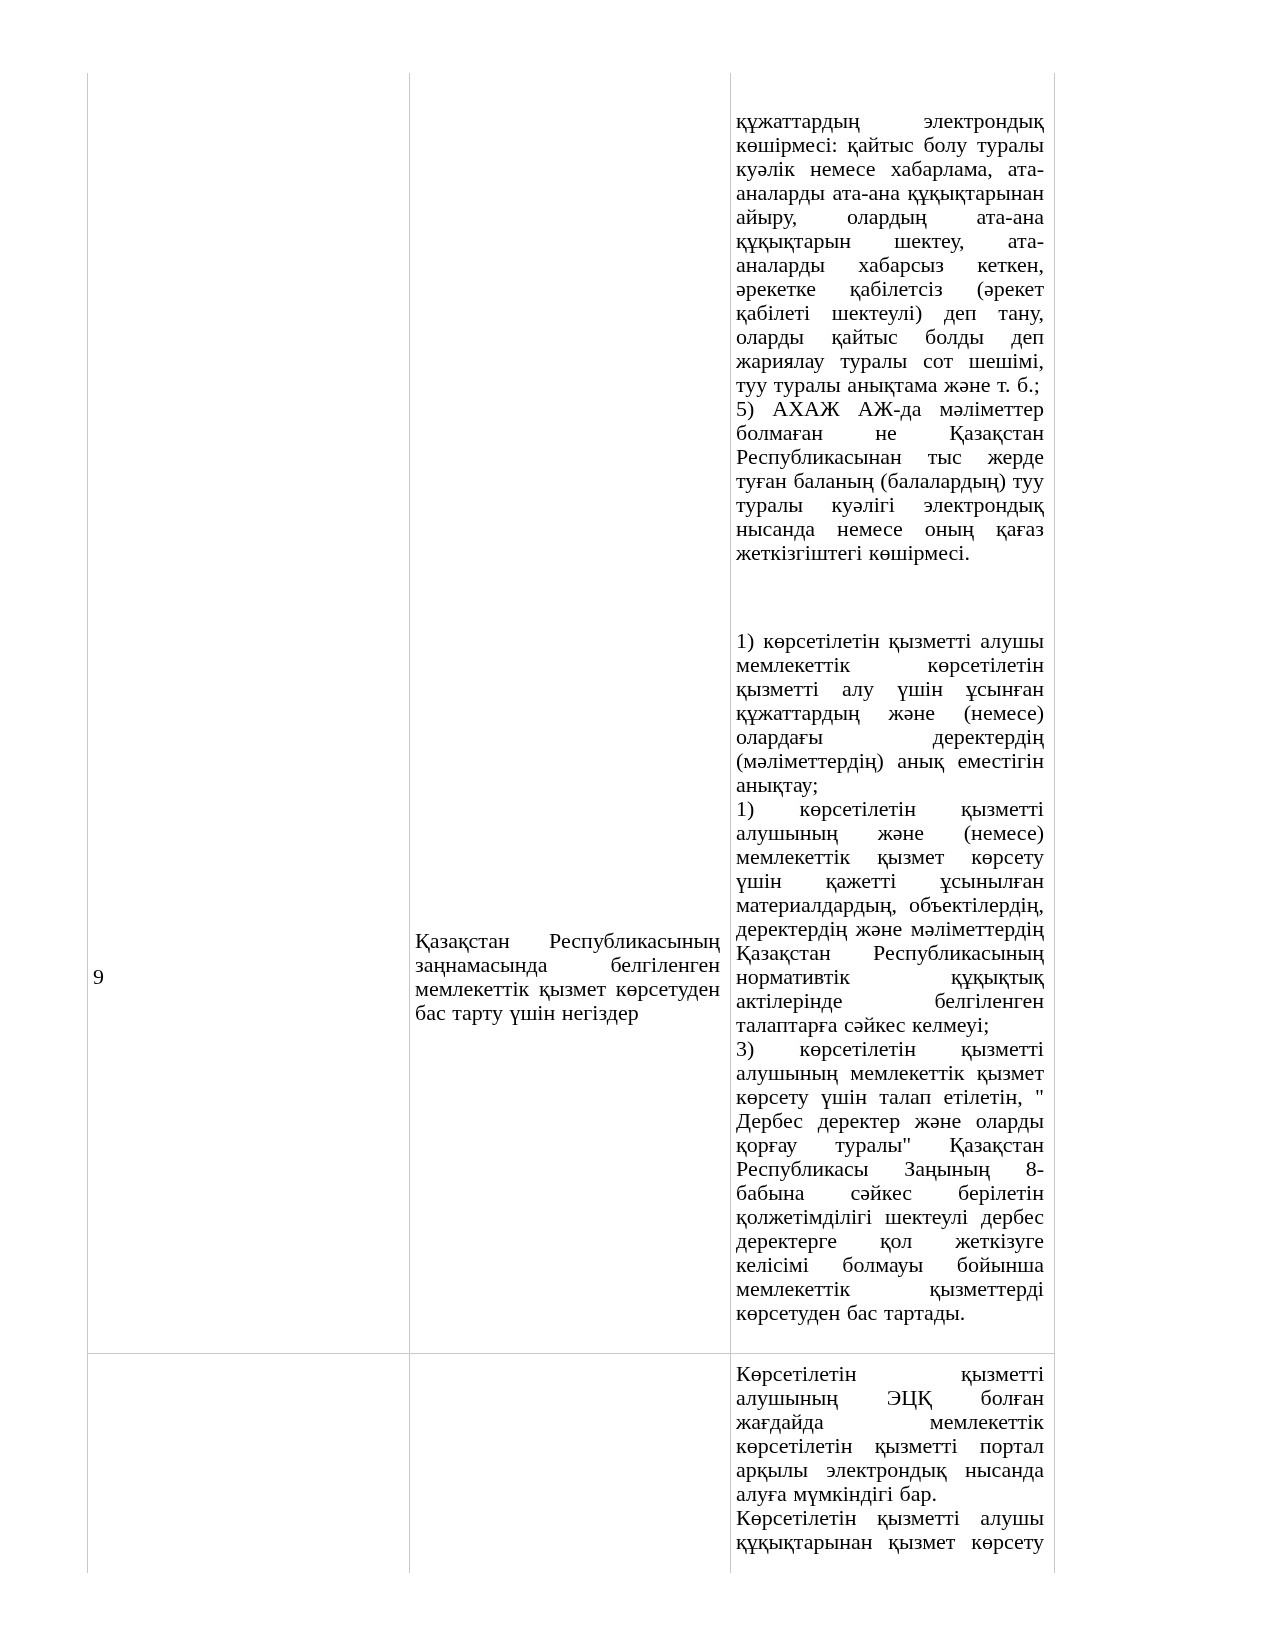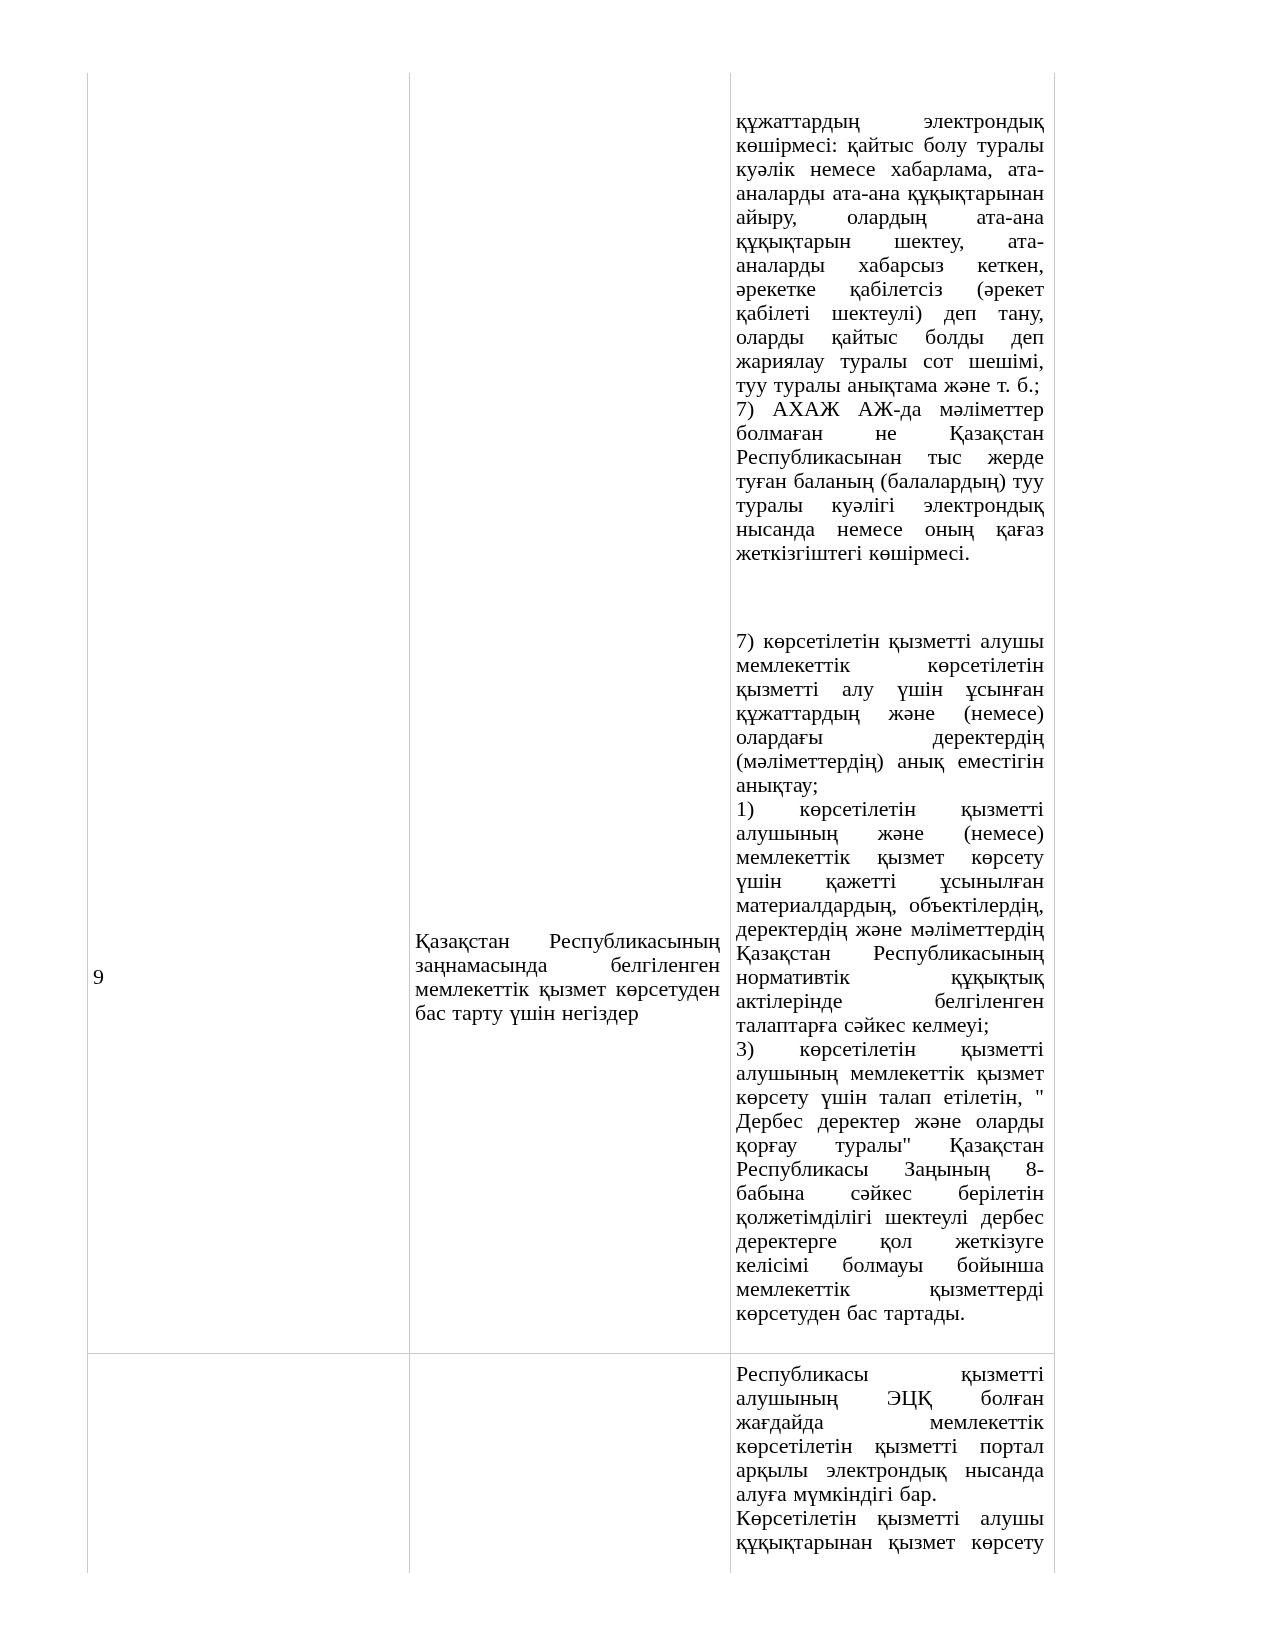--- a/index.html
+++ b/index.html
@@ -69,42 +69,42 @@
   <tbody>
     <tr class="row-first">
       <td class="num-cell">
         <p></p>
       </td>
       <td>
         <p></p>
       </td>
       <td>
         <p>құжаттардың электрондық көшірмесі: қайтыс болу туралы куәлік немесе хабарлама, ата-аналарды ата-ана құқықтарынан айыру, олардың ата-ана құқықтарын шектеу, ата-аналарды хабарсыз кеткен, әрекетке қабілетсіз (әрекет қабілеті шектеулі) деп тану, оларды қайтыс болды деп жариялау туралы сот шешімі, туу туралы анықтама және т. б.;</p>
-        <p>7) АХАЖ АЖ-да мәліметтер болмаған не Қазақстан Республикасынан тыс жерде туған баланың (балалардың) туу туралы куәлігі электрондық нысанда немесе оның қағаз жеткізгіштегі көшірмесі.</p>
+        <p>5) АХАЖ АЖ-да мәліметтер болмаған не Қазақстан Республикасынан тыс жерде туған баланың (балалардың) туу туралы куәлігі электрондық нысанда немесе оның қағаз жеткізгіштегі көшірмесі.</p>
       </td>
     </tr>
     <tr class="row-mid">
       <td class="num-cell">
         <p>9</p>
       </td>
       <td>
         <p>Қазақстан Республикасының заңнамасында белгіленген мемлекеттік қызмет көрсетуден бас тарту үшін негіздер</p>
       </td>
       <td>
-        <p>7) көрсетілетін қызметті алушы мемлекеттік көрсетілетін қызметті алу үшін ұсынған құжаттардың және (немесе) олардағы деректердің (мәліметтердің) анық еместігін анықтау;</p>
+        <p>1) көрсетілетін қызметті алушы мемлекеттік көрсетілетін қызметті алу үшін ұсынған құжаттардың және (немесе) олардағы деректердің (мәліметтердің) анық еместігін анықтау;</p>
         <p>1) көрсетілетін қызметті алушының және (немесе) мемлекеттік қызмет көрсету үшін қажетті ұсынылған материалдардың, объектілердің, деректердің және мәліметтердің Қазақстан Республикасының нормативтік құқықтық актілерінде белгіленген талаптарға сәйкес келмеуі;</p>
         <p>3) көрсетілетін қызметті алушының мемлекеттік қызмет көрсету үшін талап етілетін, " Дербес деректер және оларды қорғау туралы" Қазақстан Республикасы Заңының 8-бабына сәйкес берілетін қолжетімділігі шектеулі дербес деректерге қол жеткізуге келісімі болмауы бойынша мемлекеттік қызметтерді көрсетуден бас тартады.</p>
       </td>
     </tr>
     <tr class="row-cut">
       <td class="num-cell">
         <p></p>
       </td>
       <td>
         <p></p>
       </td>
       <td>
-        <p>Республикасы қызметті алушының ЭЦҚ болған жағдайда мемлекеттік көрсетілетін қызметті портал арқылы электрондық нысанда алуға мүмкіндігі бар.</p>
+        <p>Көрсетілетін қызметті алушының ЭЦҚ болған жағдайда мемлекеттік көрсетілетін қызметті портал арқылы электрондық нысанда алуға мүмкіндігі бар.</p>
         <p class="cut-continues">Көрсетілетін қызметті алушы құқықтарынан қызмет көрсету</p>
       </td>
     </tr>
   </tbody>
 </table>
 
 </body></html>

